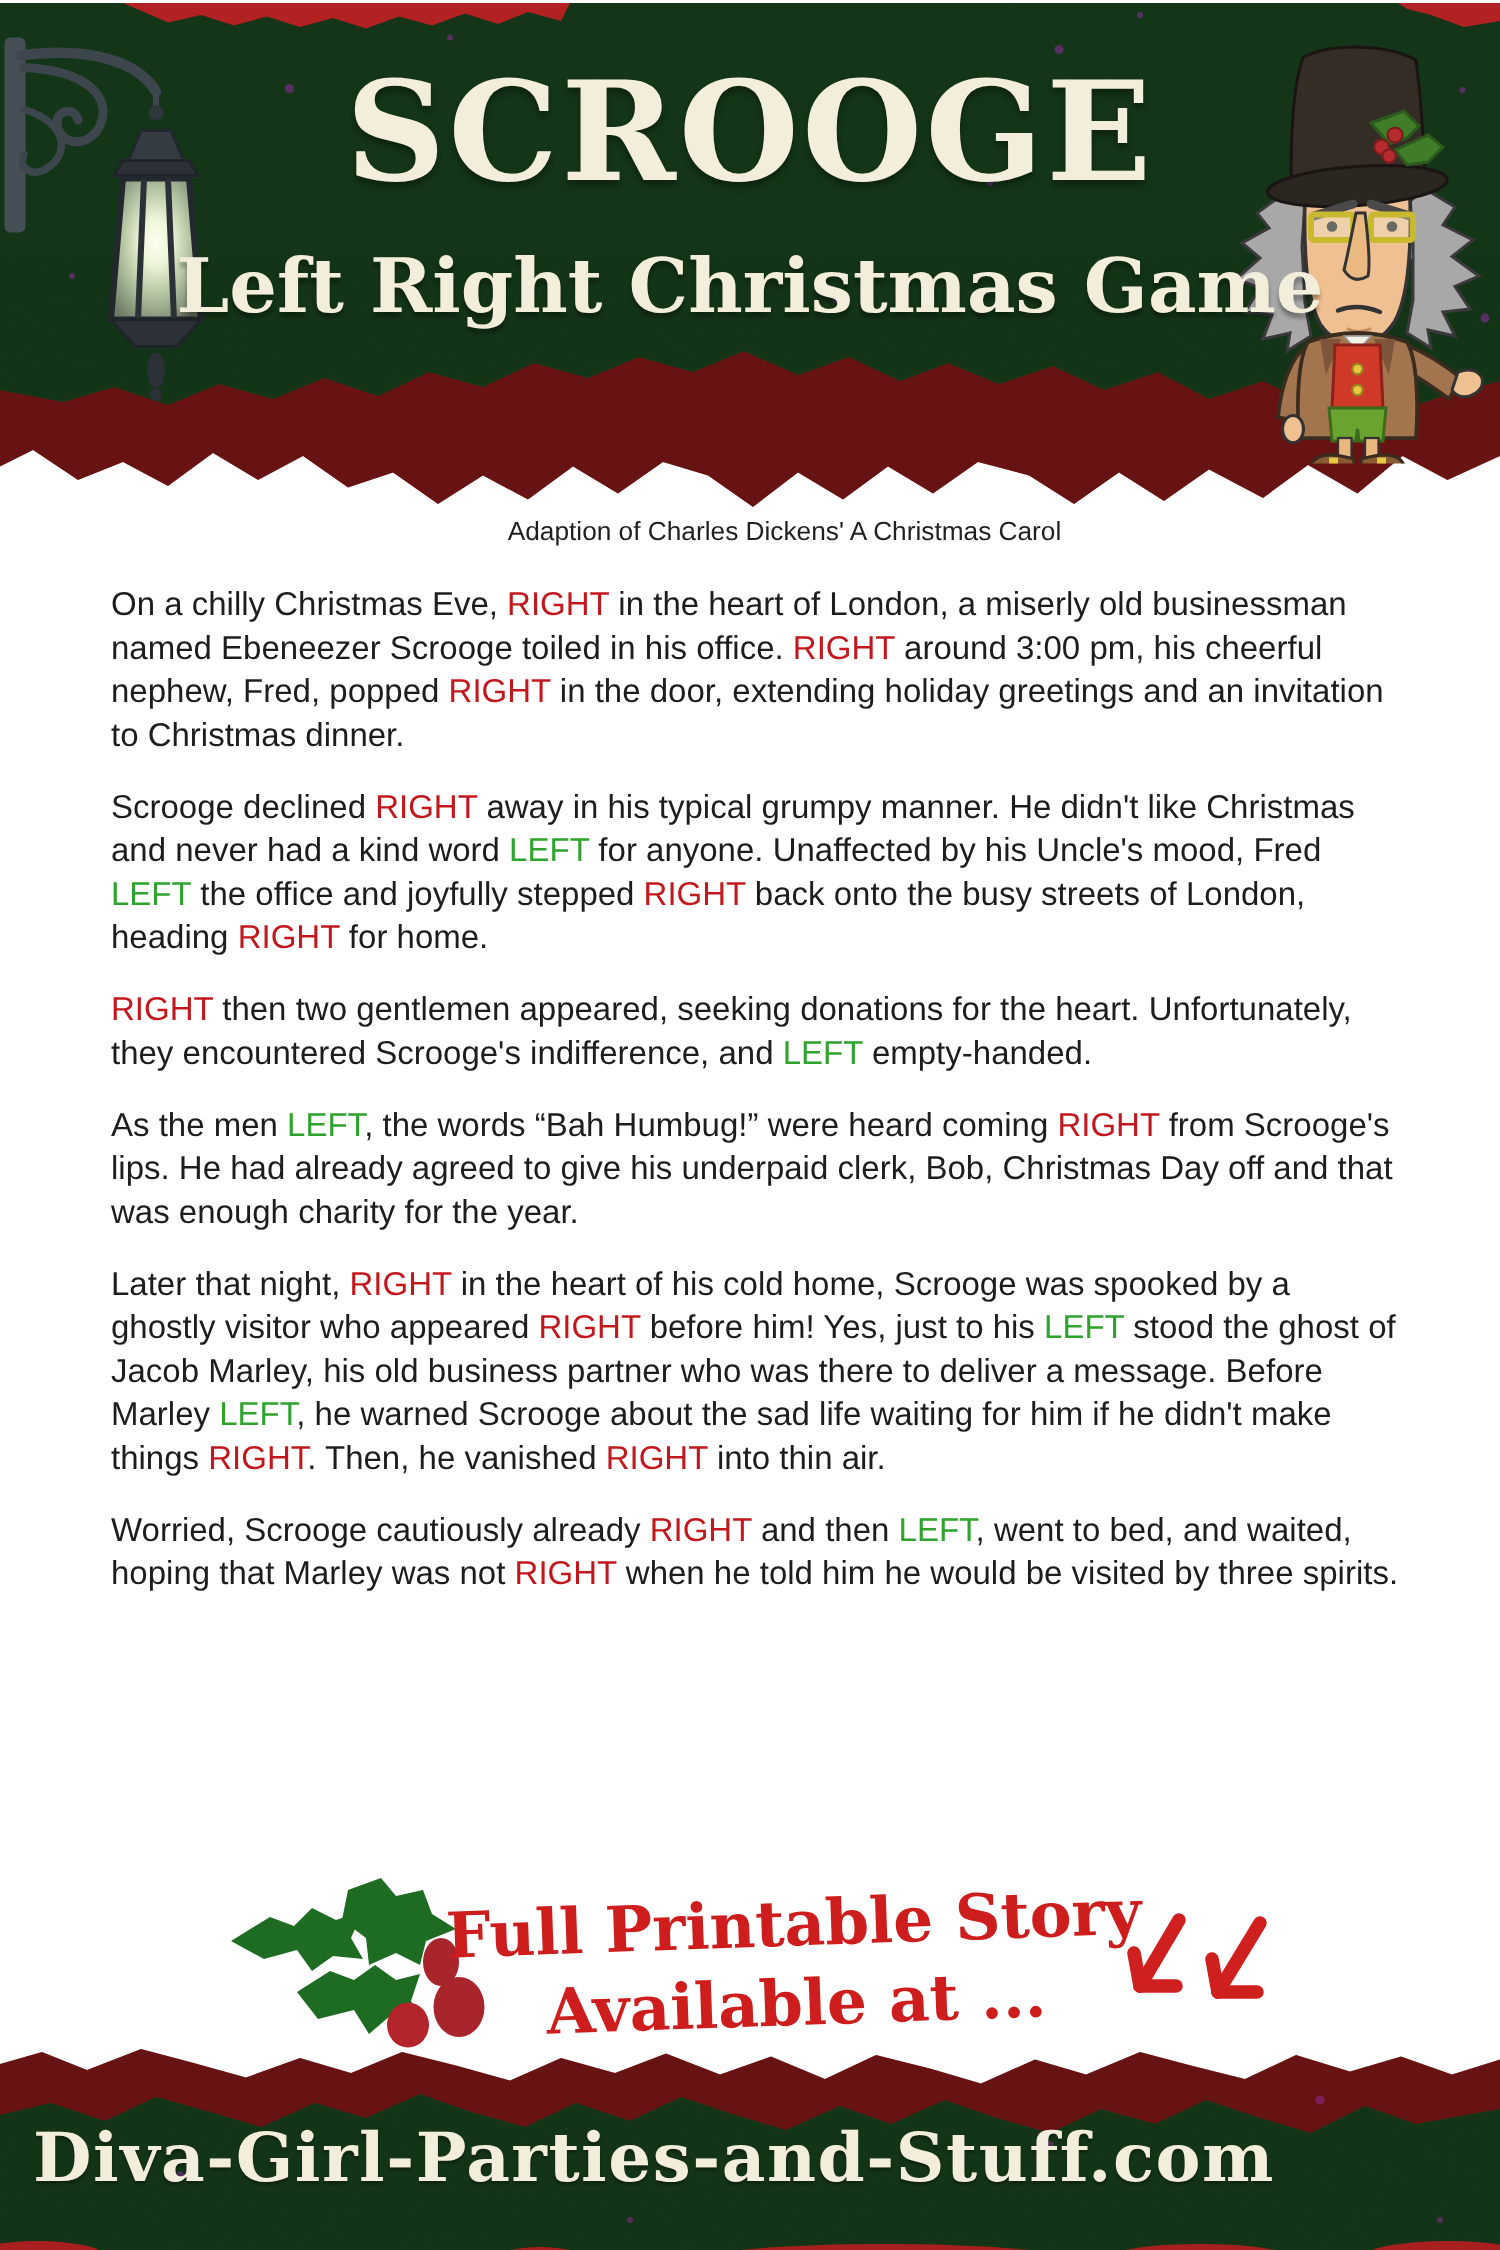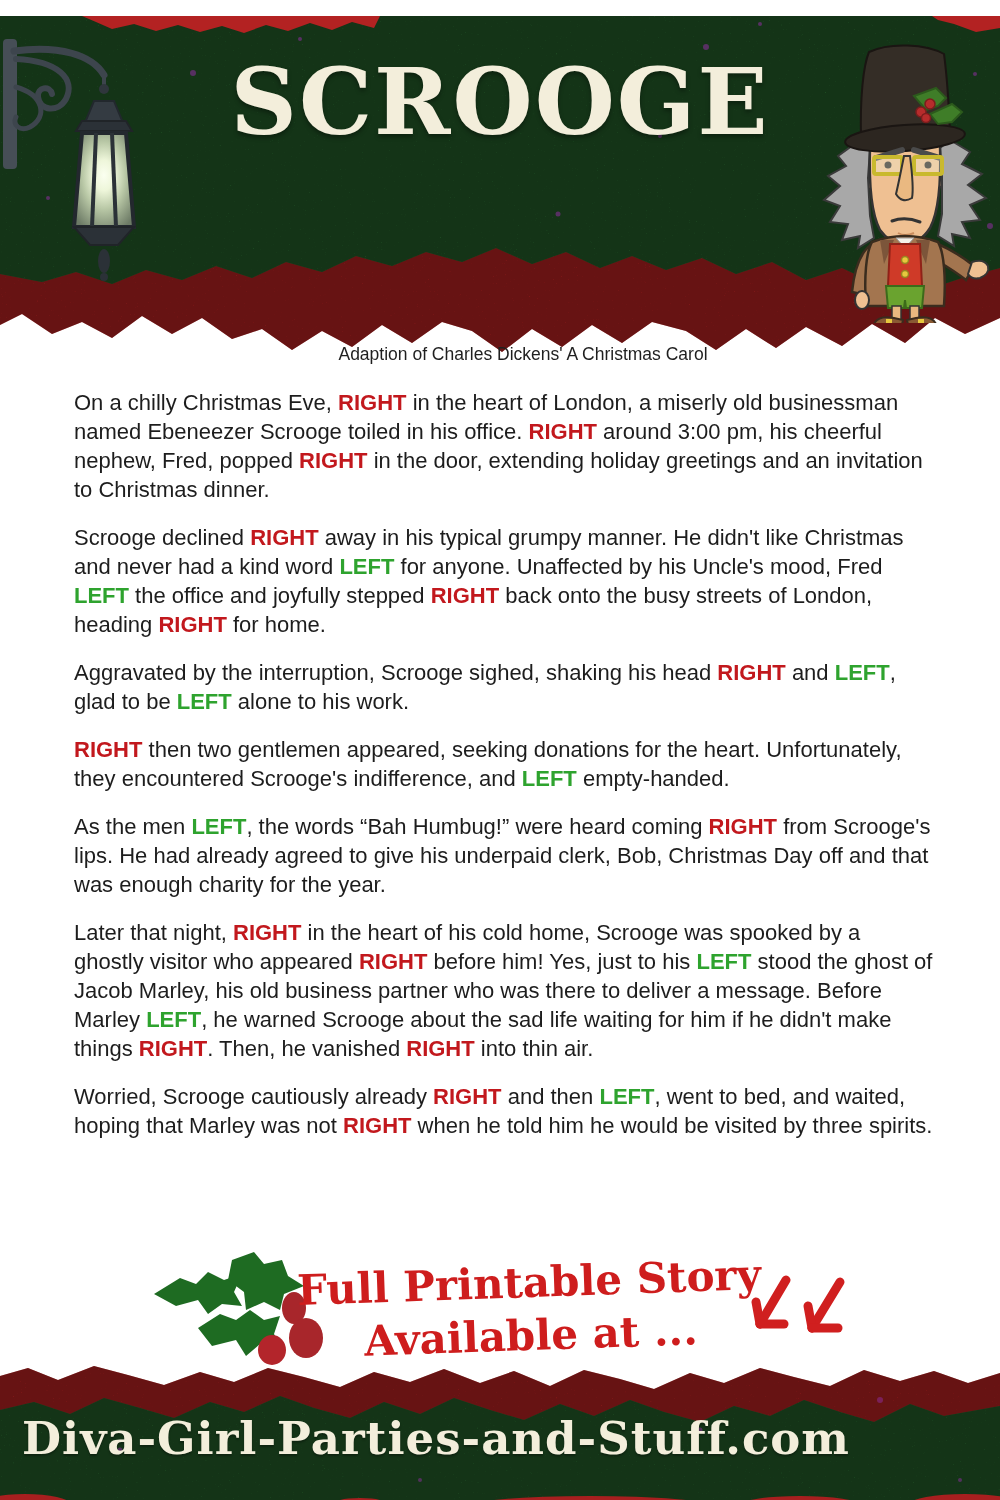--- a/index.html
+++ b/index.html
@@ -1,35 +1,35 @@
 <!DOCTYPE html>
 <html style="--c-right: #c2181d; --c-left: #2ea32e; --c-body: #1d1d1d; --c-cream: #f3eedb; --c-promo: #ce1d1d; --c-green: #2c7033; --c-torn-red: #a81f1f;"><head>
 <meta charset="utf-8">
 <style>
   html,body{margin:0;padding:0;background:#e9e9e9;}
   .page{position:relative;width:1000px;height:1500px;background:#ffffff;overflow:hidden;
         font-family:"Liberation Sans", sans-serif;}
   
-  .hdr{position:absolute;left:0;top:16px;width:944px;height:345px;}
+  .hdr{position:absolute;left:0;top:2px;width:944px;height:345px;}
   .hdr-bg{position:absolute;left:0;top:0;}
   .lantern{position:absolute;left:0;top:15px;}
   .scrooge{position:absolute;left:818px;top:22px;}
   .title{position:absolute;left:0;top:36px;width:1000px;text-align:center;
          font-family:"DejaVu Serif", serif;font-weight:bold;font-size:92px;line-height:100px;
          color:var(--c-cream);letter-spacing:2px;text-shadow:0 3px 4px rgba(0,0,0,.35);}
   .subtitle{position:absolute;left:0;top:158px;width:1000px;text-align:center;
          font-family:"DejaVu Serif", serif;font-weight:bold;font-size:50px;line-height:62px;
          color:var(--c-cream);letter-spacing:0px;text-shadow:0 3px 3px rgba(0,0,0,.35);}
   
   .attribution{position:absolute;left:0;top:344px;width:1000px;margin:0;text-align:center;
          font-size:17.5px;color:#1f1f1f;padding-left:23px;}
   .story{position:absolute;left:74px;top:388px;width:860px;color:var(--c-body);
          font-size:22px;line-height:29px;}
   .story p{margin:0 0 19px 0;}
-  .kw{font-weight:bold;}
+  .kw{font-weight:normal;}
   .kw-right{color:var(--c-right);}
   .kw-left{color:var(--c-left);}
   
   .promo-text{position:absolute;left:30px;top:1256px;width:1000px;text-align:center;
          font-family:"DejaVu Serif", serif;font-weight:bold;font-size:42px;line-height:53px;
          color:var(--c-promo);transform:rotate(-2deg);}
   .holly{position:absolute;left:146px;top:1250px;}
   .arrows{position:absolute;left:746px;top:1272px;}
   
   .ftr-bg{position:absolute;left:0;top:1360px;}
@@ -147,28 +147,28 @@
       <path d="M154,224 Q166,220 170,228 Q172,236 162,240 Q154,242 150,236 Z" fill="#efc092" stroke="#333" stroke-width="2"></path>
       <rect x="74" y="268" width="9" height="15" fill="#e9b87f" stroke="#333" stroke-width="1.5"></rect>
       <rect x="92" y="268" width="9" height="15" fill="#e9b87f" stroke="#333" stroke-width="1.5"></rect>
       <path d="M56,286 Q60,277 76,280 L85,282 L83,291 L57,292 Z" fill="#8a5a33" stroke="#3a2c1e" stroke-width="2"></path>
       <path d="M118,286 Q114,277 98,280 L89,282 L91,291 L117,292 Z" fill="#8a5a33" stroke="#3a2c1e" stroke-width="2"></path>
       <rect x="68" y="281" width="6" height="5" fill="#e7c83e"></rect>
       <rect x="100" y="281" width="6" height="5" fill="#e7c83e"></rect>
     </svg>
 
     <div class="title">SCROOGE</div>
+    <div class="subtitle">Left Right Christmas Game</div>
   </header>
 
   <main>
     <p class="attribution">Adaption of Charles Dickens' A Christmas Carol</p>
     <div class="story">
         <p><span>On a chilly Christmas Eve, </span><span class="kw kw-right">RIGHT</span><span> in the heart of London, a miserly old businessman named Ebeneezer Scrooge toiled in his office. </span><span class="kw kw-right">RIGHT</span><span> around 3:00 pm, his cheerful nephew, Fred, popped </span><span class="kw kw-right">RIGHT</span><span> in the door, extending holiday greetings and an invitation to Christmas dinner.</span></p>
         <p><span>Scrooge declined </span><span class="kw kw-right">RIGHT</span><span> away in his typical grumpy manner. He didn't like Christmas and never had a kind word </span><span class="kw kw-left">LEFT</span><span> for anyone.  Unaffected by his Uncle's mood, Fred </span><span class="kw kw-left">LEFT</span><span> the office and joyfully stepped </span><span class="kw kw-right">RIGHT</span><span> back onto the busy streets of London, heading </span><span class="kw kw-right">RIGHT</span><span> for home.</span></p>
-        <p><span>Aggravated by the interruption, Scrooge sighed, shaking his head </span><span class="kw kw-right">RIGHT</span><span> and </span><span class="kw kw-left">LEFT</span><span>, glad to be </span><span class="kw kw-left">LEFT</span><span> alone to his work.</span></p>
         <p><span class="kw kw-right">RIGHT</span><span> then two gentlemen appeared, seeking donations for the heart. Unfortunately, they encountered Scrooge's indifference, and </span><span class="kw kw-left">LEFT</span><span> empty-handed.</span></p>
         <p><span>As the men </span><span class="kw kw-left">LEFT</span><span>, the words “Bah Humbug!” were heard coming </span><span class="kw kw-right">RIGHT</span><span> from Scrooge's lips. He had already agreed to give his underpaid clerk, Bob, Christmas Day off and that was enough charity for the year.</span></p>
         <p><span>Later that night, </span><span class="kw kw-right">RIGHT</span><span> in the heart of his cold home, Scrooge was spooked by a ghostly visitor who appeared </span><span class="kw kw-right">RIGHT</span><span> before him! Yes, just to his </span><span class="kw kw-left">LEFT</span><span> stood the ghost of Jacob Marley, his old business partner who was there to deliver a message. Before Marley </span><span class="kw kw-left">LEFT</span><span>, he warned Scrooge about the sad life waiting for him if he didn't make things </span><span class="kw kw-right">RIGHT</span><span>. Then, he vanished </span><span class="kw kw-right">RIGHT</span><span> into thin air.</span></p>
         <p><span>Worried, Scrooge cautiously already </span><span class="kw kw-right">RIGHT</span><span> and then </span><span class="kw kw-left">LEFT</span><span>, went to bed, and waited, hoping that Marley was not </span><span class="kw kw-right">RIGHT</span><span> when he told him he would be visited by three spirits.</span></p>
       </div>
   </main>
 
   <section>
     <svg class="holly" width="195" height="118" viewBox="0 0 195 118">
       <g fill="#1e6b22">

